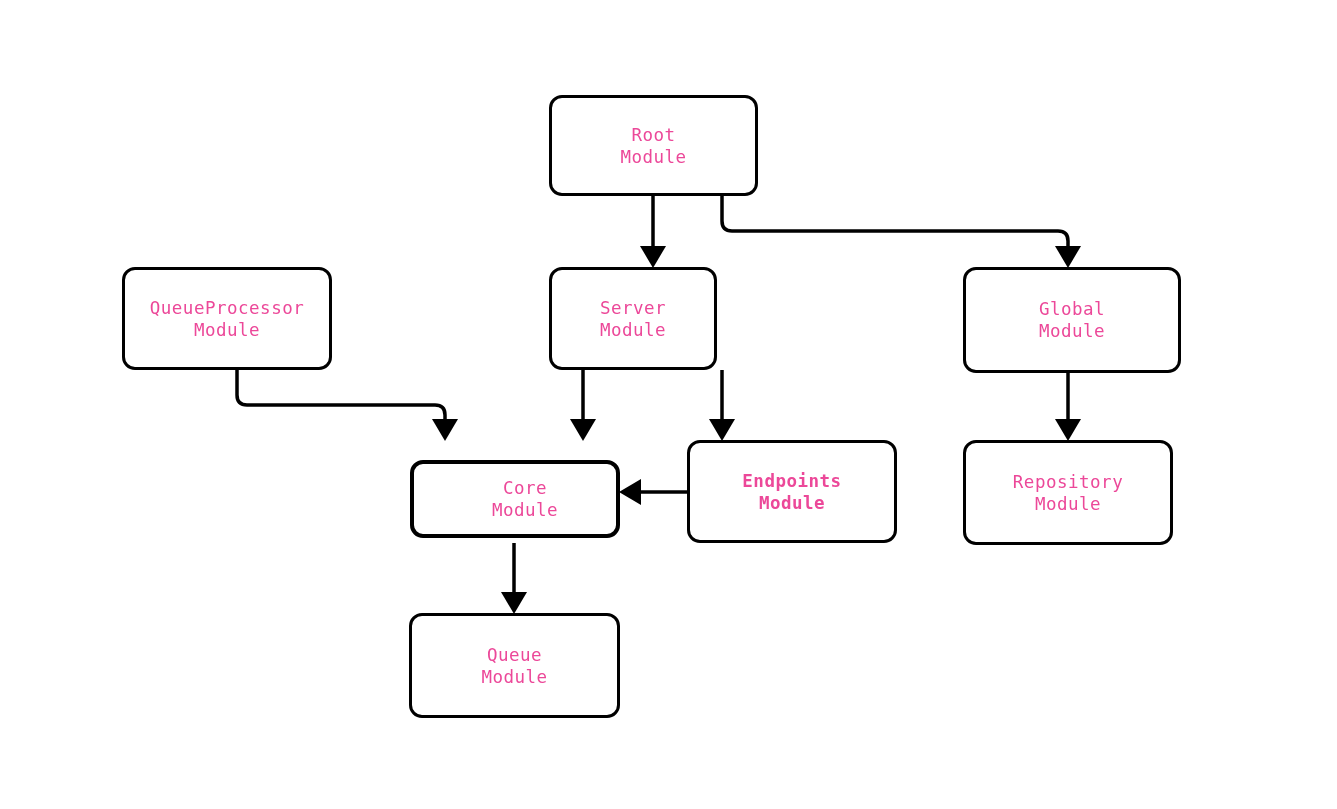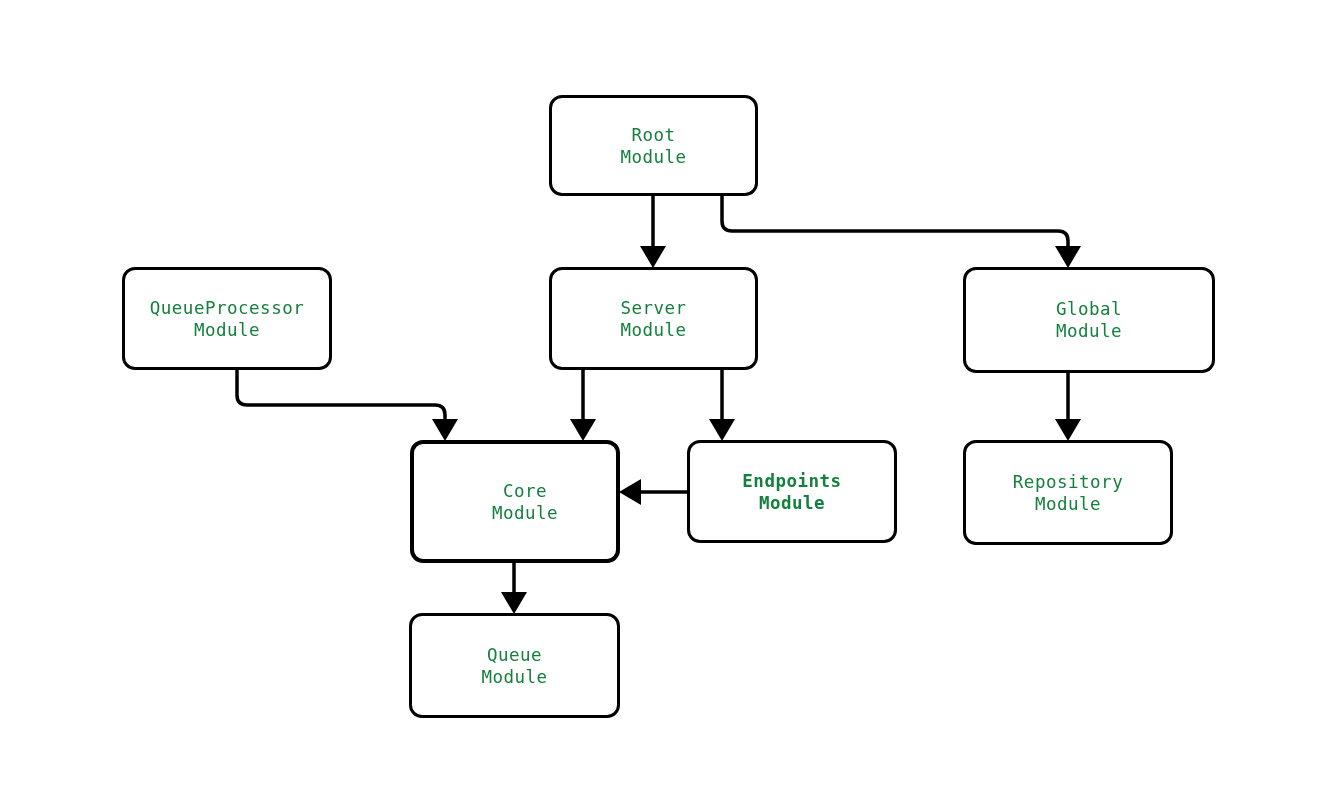--- a/index.html
+++ b/index.html
@@ -36,21 +36,21 @@
     justify-content: center;
     z-index: 2;
   }
   .node-box.emphasis {
     border-width: 4.5px;
   }
   .node-line {
     font-family: "DejaVu Sans Mono", monospace;
     font-size: 17.5px;
     line-height: 22px;
-    color: #15803d;
+    color: #ec4899;
     letter-spacing: 0.5px;
     white-space: nowrap;
   }
 </style>
 </head>
 <body>
 
 <div id="diagram-canvas">
 
   <svg id="diagram-svg" viewBox="0 0 1337 809" xmlns="http://www.w3.org/2000/svg">
@@ -100,31 +100,31 @@
   <div class="node-box" style="left:549px; top:95px; width:209px; height:101px;">
     <div class="node-line">Root</div>
     <div class="node-line">Module</div>
   </div>
 
   <div class="node-box" style="left:122px; top:267px; width:210px; height:103px;">
     <div class="node-line">QueueProcessor</div>
     <div class="node-line">Module</div>
   </div>
 
-  <div class="node-box" style="left:549px; top:267px; width:209px; height:103px;">
+  <div class="node-box" style="left:549px; top:267px; width:168px; height:103px;">
     <div class="node-line">Server</div>
     <div class="node-line">Module</div>
   </div>
 
-  <div class="node-box" style="left:963px; top:267px; width:252px; height:106px;">
+  <div class="node-box" style="left:963px; top:267px; width:218px; height:106px;">
     <div class="node-line">Global</div>
     <div class="node-line">Module</div>
   </div>
 
-  <div class="node-box emphasis" style="left:410px; top:440px; width:210px; height:123px;padding-left:20px;">
+  <div class="node-box emphasis" style="left:410px; top:460px; width:210px; height:78px;padding-left:20px;">
     <div class="node-line">Core</div>
     <div class="node-line">Module</div>
   </div>
 
   <div class="node-box" style="left:687px; top:440px; width:210px; height:103px;font-weight:bold;">
     <div class="node-line">Endpoints</div>
     <div class="node-line">Module</div>
   </div>
 
   <div class="node-box" style="left:963px; top:440px; width:210px; height:105px;align-items:center;">

